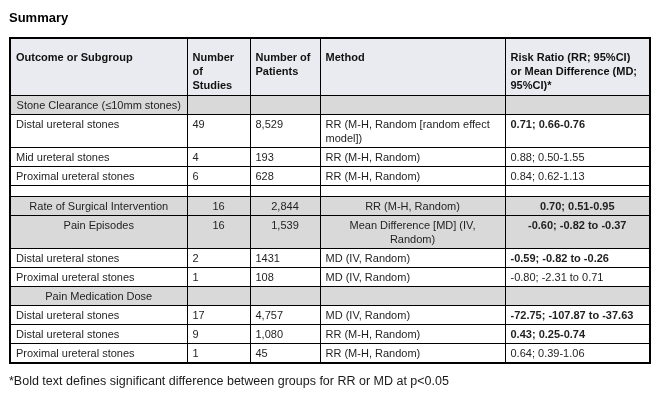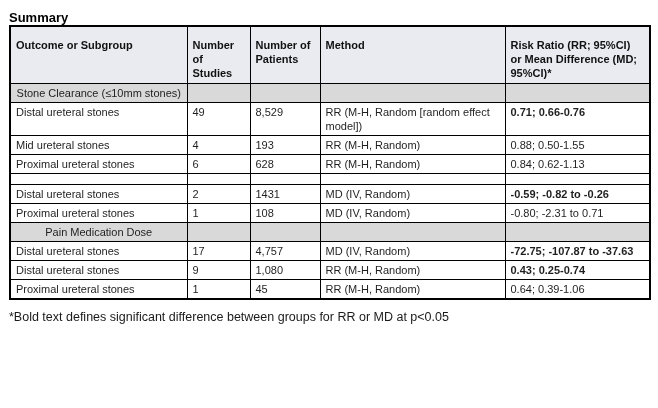--- a/index.html
+++ b/index.html
@@ -12,21 +12,21 @@
     font-family: "Liberation Sans", sans-serif;
     color: var(--text, #1f1f1f);
   }
   .page {
     padding: 8px 9px 0 9px;
     box-sizing: border-box;
   }
   .doc-title {
     font-size: 13px;
     font-weight: 700;
-    margin: 2px 0 0 0;
+    margin: 2px 0 12px 0;
     color: #000000;
   }
   table.summary-table {
     border-collapse: collapse;
     table-layout: fixed;
     width: 640px;
     border: 2px solid var(--border, #000000);
     font-size: 11px;
   }
   .summary-table th, .summary-table td {
@@ -116,20 +116,34 @@
           <td>RR (M-H, Random)</td>
           <td>0.84; 0.62-1.13</td>
         </tr>
         <tr class="empty-row">
           <td></td>
           <td></td>
           <td></td>
           <td></td>
           <td></td>
         </tr>
+        <tr class="shaded">
+          <td>Rate of Surgical Intervention</td>
+          <td>16</td>
+          <td>2,844</td>
+          <td>RR (M-H, Random)</td>
+          <td class="bold-result">0.70; 0.51-0.95</td>
+        </tr>
+        <tr class="shaded">
+          <td>Pain Episodes</td>
+          <td>16</td>
+          <td>1,539</td>
+          <td>Mean Difference [MD] (IV, Random)</td>
+          <td class="bold-result">-0.60; -0.82 to -0.37</td>
+        </tr>
         <tr>
           <td>Distal ureteral stones</td>
           <td>2</td>
           <td>1431</td>
           <td>MD (IV, Random)</td>
           <td class="bold-result">-0.59; -0.82 to -0.26</td>
         </tr>
         <tr>
           <td>Proximal ureteral stones</td>
           <td>1</td>

